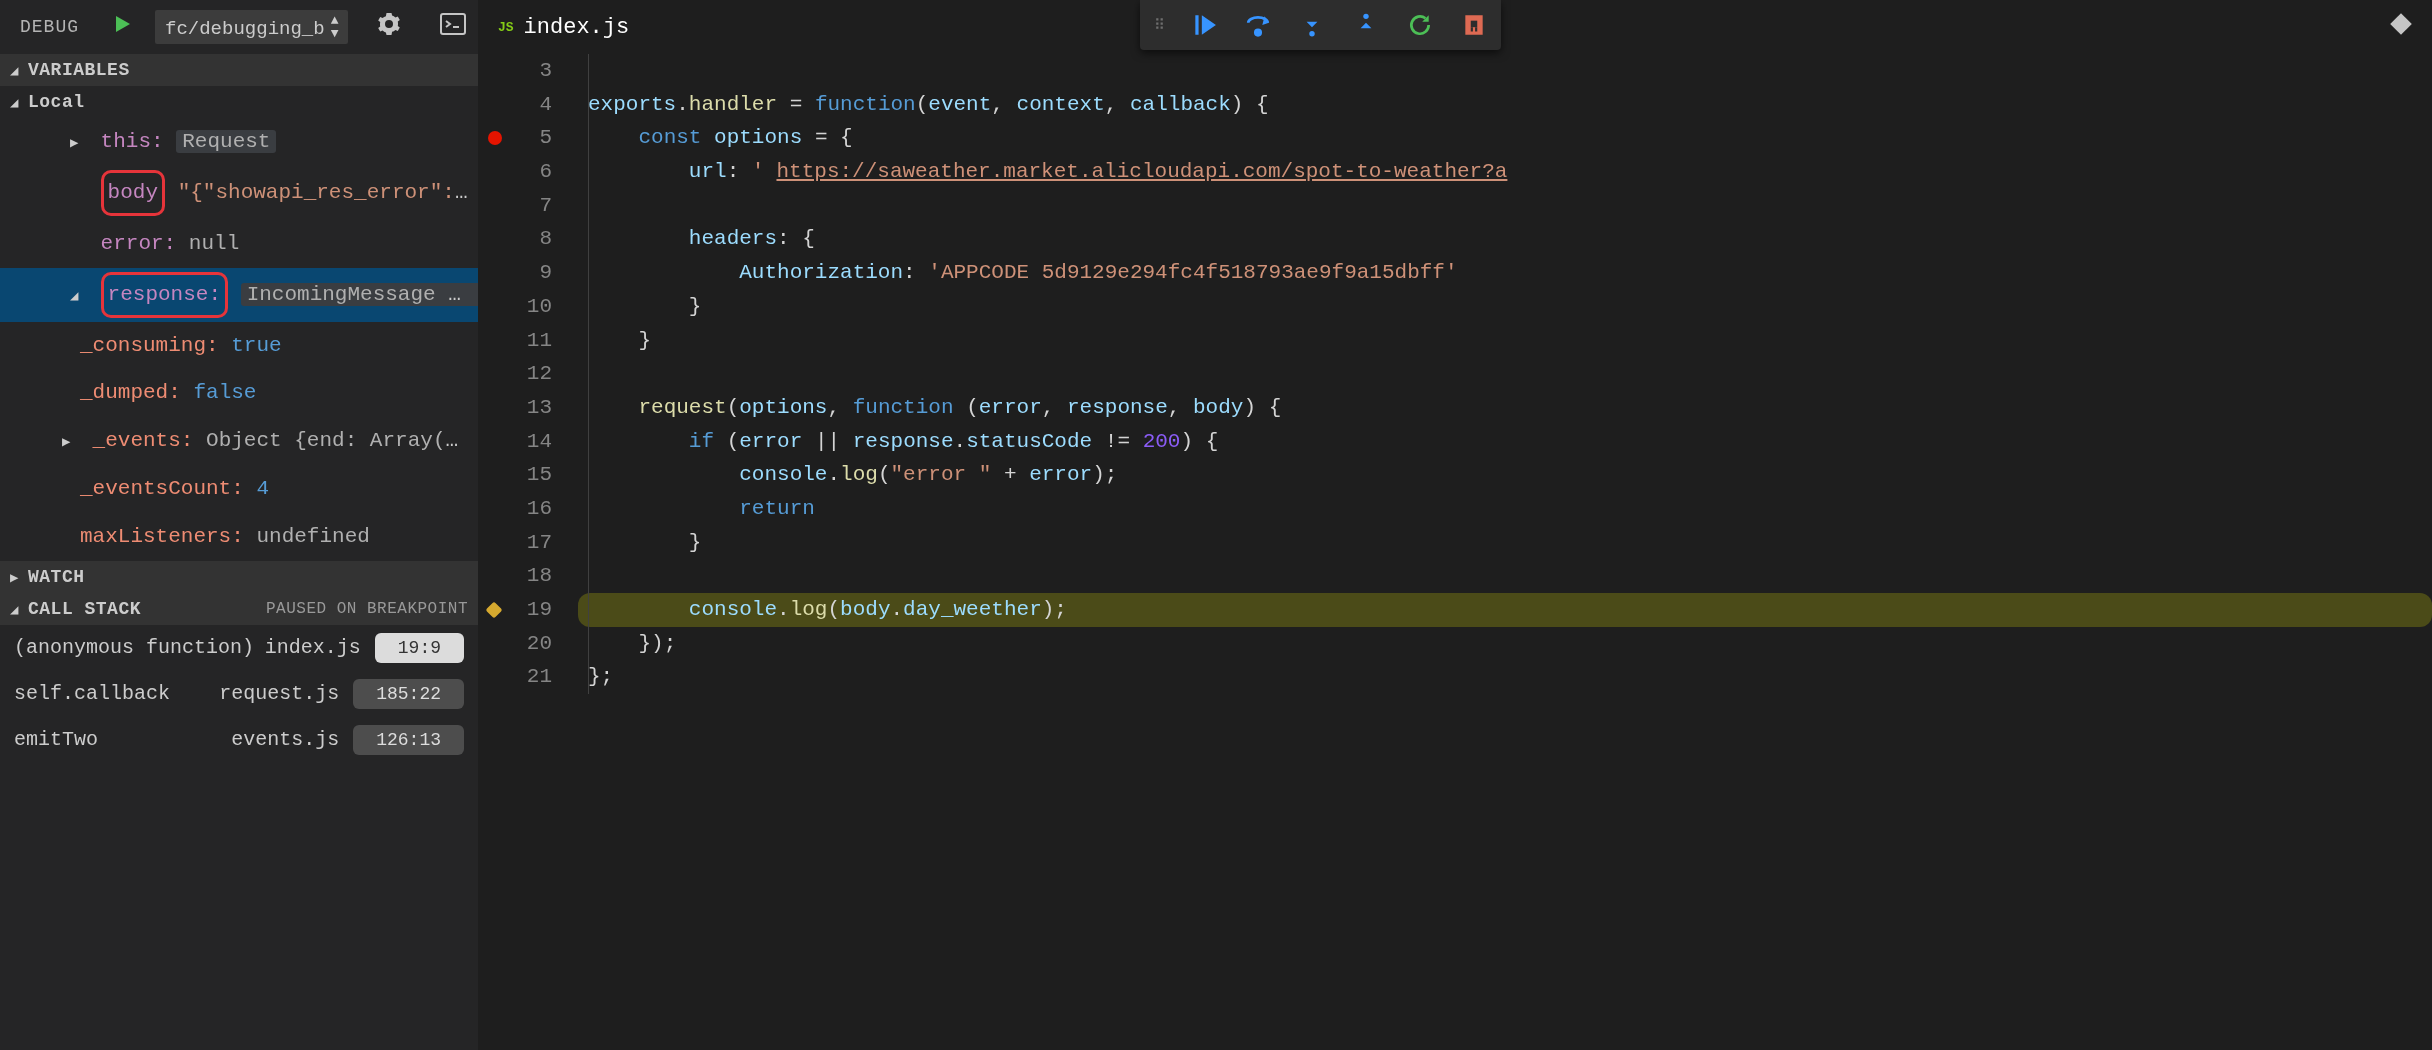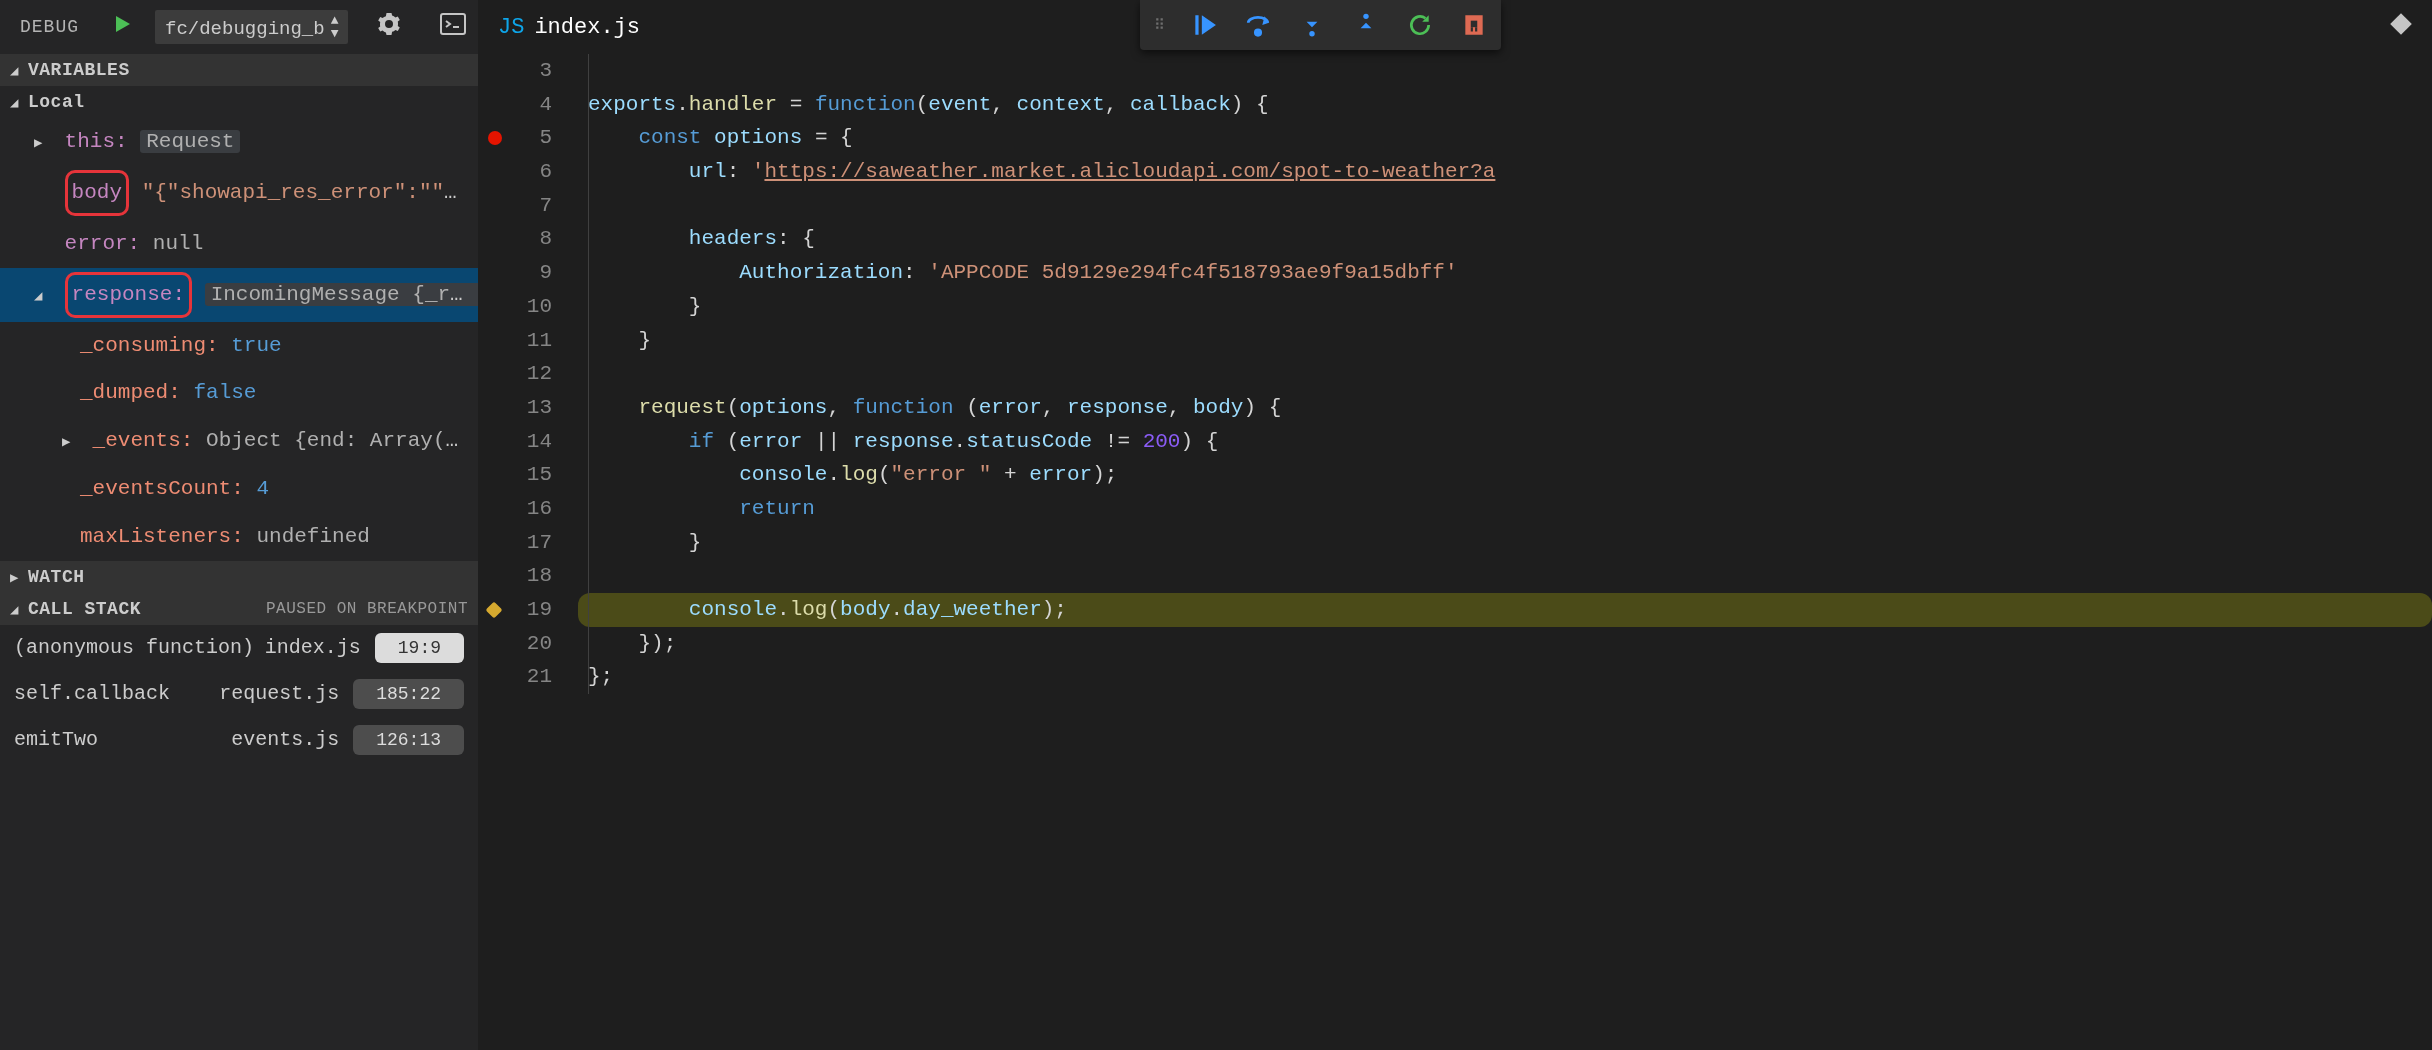--- a/index.html
+++ b/index.html
@@ -61,21 +61,21 @@
   font-size: 14px;
 }
 .var-row {
   padding: 4px 10px 4px 30px;
   white-space: nowrap;
   overflow: hidden;
   text-overflow: ellipsis;
   font-size: 21px;
   line-height: 1.9;
 }
-.var-row.indent1 { padding-left: 34px; }
+.var-row.indent1 { padding-left: 70px; }
 .var-row.indent2 { padding-left: 80px; }
 .var-row.selected { background: #094771; }
 .var-name { color: #c586c0; }
 .var-name.child { color: #ee8c73; }
 .var-value { color: #ccc; }
 .var-value.obj { color: #b0b0b0; }
 .var-value.bool, .var-value.num { color: #569cd6; }
 .var-value.str { color: #ce9178; }
 .value-badge {
   background: #3a3d41;
@@ -116,21 +116,21 @@
   position: relative;
 }
 .editor-top {
   height: 54px;
   display: flex;
   align-items: center;
   padding-left: 20px;
   position: relative;
 }
 .tab-label { display: flex; align-items: center; gap: 10px; }
-.js-icon { color: #0ea5e9; font-weight: normal; font-size: 22px; }
+.js-icon { color: #84cc16; font-weight: bold; font-size: 13px; }
 .filename { color: #ffffff; font-size: 22px; }
 .debug-toolbar {
   position: absolute;
   left: 662px;
   top: 0;
   background: #2d2d2d;
   height: 50px;
   display: flex;
   align-items: center;
   padding: 0 14px;
@@ -195,21 +195,21 @@
   left: 10px;
   top: 0;
   bottom: 0;
   width: 1px;
   background: #404040;
 }
 .tk-kw { color: #569cd6; }
 .tk-fn { color: #dcdcaa; }
 .tk-var { color: #9cdcfe; }
 .tk-str { color: #ce9178; }
-.tk-url { text-decoration: underline; color: #ce9178; }
+.tk-url { text-decoration: underline; color: #ce9178; margin-left: 12px; }
 .tk-punc { color: #d4d4d4; }
 .tk-num { color: #8b5cf6; }
 .tk-prop { color: #9cdcfe; }
 </style>
 </head>
 <body>
 
 <div class="container">
   <div class="sidebar">
     <div class="topbar">

